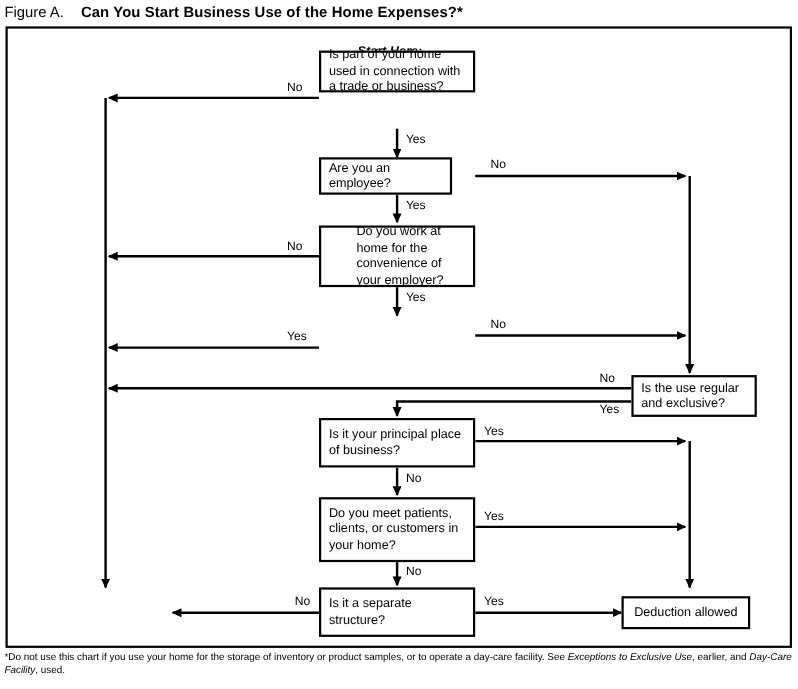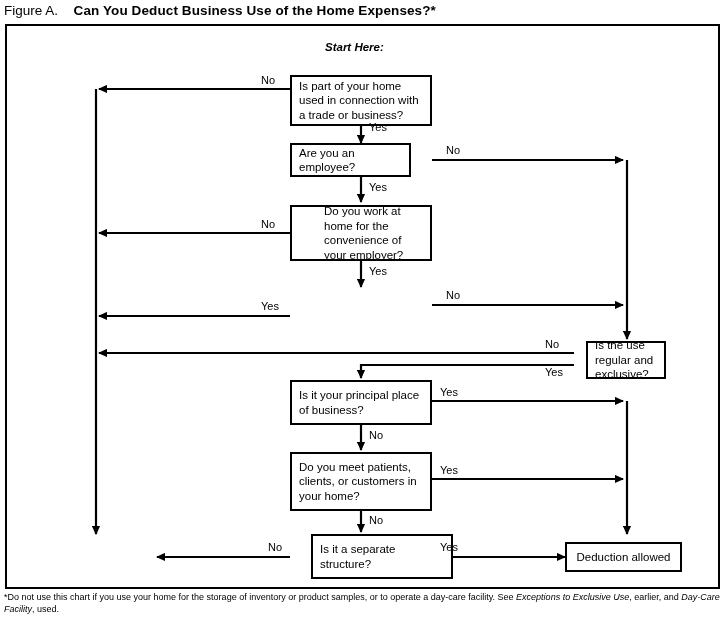--- a/index.html
+++ b/index.html
@@ -95,21 +95,21 @@
   .footnote i { font-style: italic; }
 </style>
 </head>
 <body>
 
 <div id="page">
 
   <div class="fig-title">
     <span class="lbl">Figure A.</span>
     <span style="display:inline-block;width:8px"></span>
-    <span class="hdg">Can You Deduct Business Use of the Home Expenses?*</span>
+    <span class="hdg">Can You Start Business Use of the Home Expenses?*</span>
   </div>
 
   <div class="frame"></div>
 
   <svg class="wires" viewBox="0 0 725 626" xmlns="http://www.w3.org/2000/svg">
     <defs>
       <marker id="ar" markerWidth="9" markerHeight="9" refX="8" refY="4.5" orient="auto" markerUnits="userSpaceOnUse">
         <path d="M0,0.4 L9,4.5 L0,8.6 z" fill="#000"></path>
       </marker>
     </defs>
@@ -150,34 +150,34 @@
       <path d="M627,401 L627,534" marker-end="url(#ar)"></path>
 
       <path d="M290,557 L157,557" marker-end="url(#ar)"></path>
 
       <path d="M432,557 L565,557" marker-end="url(#ar)"></path>
     </g>
   </svg>
 
   <div class="start-here" style="left:325px; top:41px;">Start Here:</div>
 
-  <div class="nodebox" style="left:290px; top:75px; width:142px; height:51px;">Is part of your home used in connection with a trade or business?</div>
+  <div class="nodebox" style="left:290px; top:46px; width:142px; height:38px;">Is part of your home used in connection with a trade or business?</div>
 
   <div class="nodebox" style="left:290px; top:143px; width:121px; height:34px;">Are you an employee?</div>
 
   <div class="nodebox" style="left:290px; top:205px; width:142px; height:56px;padding-left:32px;">Do you work at home for the convenience of your employer?</div>
 
 
-  <div class="nodebox" style="left:574px; top:341px; width:80px; height:38px;margin-left:12px;">Is the use regular and exclusive?</div>
+  <div class="nodebox" style="left:574px; top:341px; width:114px; height:38px;">Is the use regular and exclusive?</div>
 
   <div class="nodebox" style="left:290px; top:380px; width:142px; height:45px;">Is it your principal place of business?</div>
 
   <div class="nodebox" style="left:290px; top:452px; width:142px; height:59px;">Do you meet patients, clients, or customers in your home?</div>
 
-  <div class="nodebox" style="left:290px; top:534px; width:142px; height:45px;margin-left:21px;">Is it a separate structure?</div>
+  <div class="nodebox" style="left:290px; top:534px; width:142px; height:45px;">Is it a separate structure?</div>
 
 
   <div class="nodebox center" style="left:565px; top:542px; width:117px; height:30px;">Deduction allowed</div>
 
   <div class="edge-label" style="left:261px; top:74px;">No</div>
   <div class="edge-label" style="left:369px; top:121px;">Yes</div>
 
   <div class="edge-label" style="left:446px; top:144px;">No</div>
   <div class="edge-label" style="left:369px; top:181px;">Yes</div>
 

